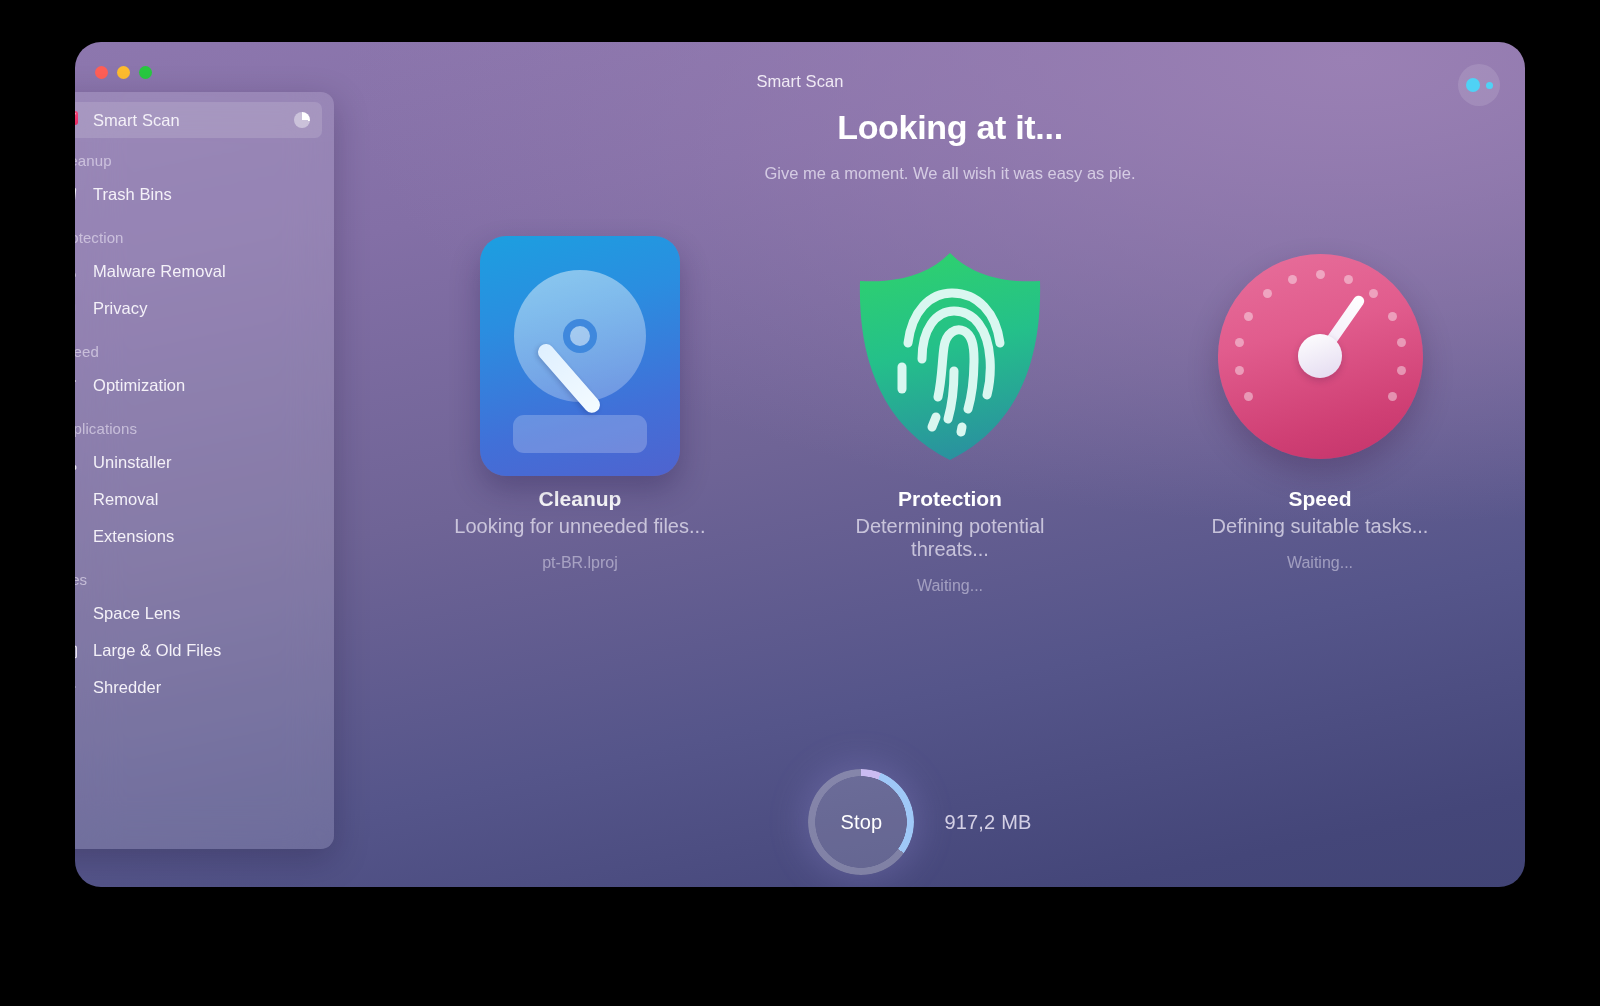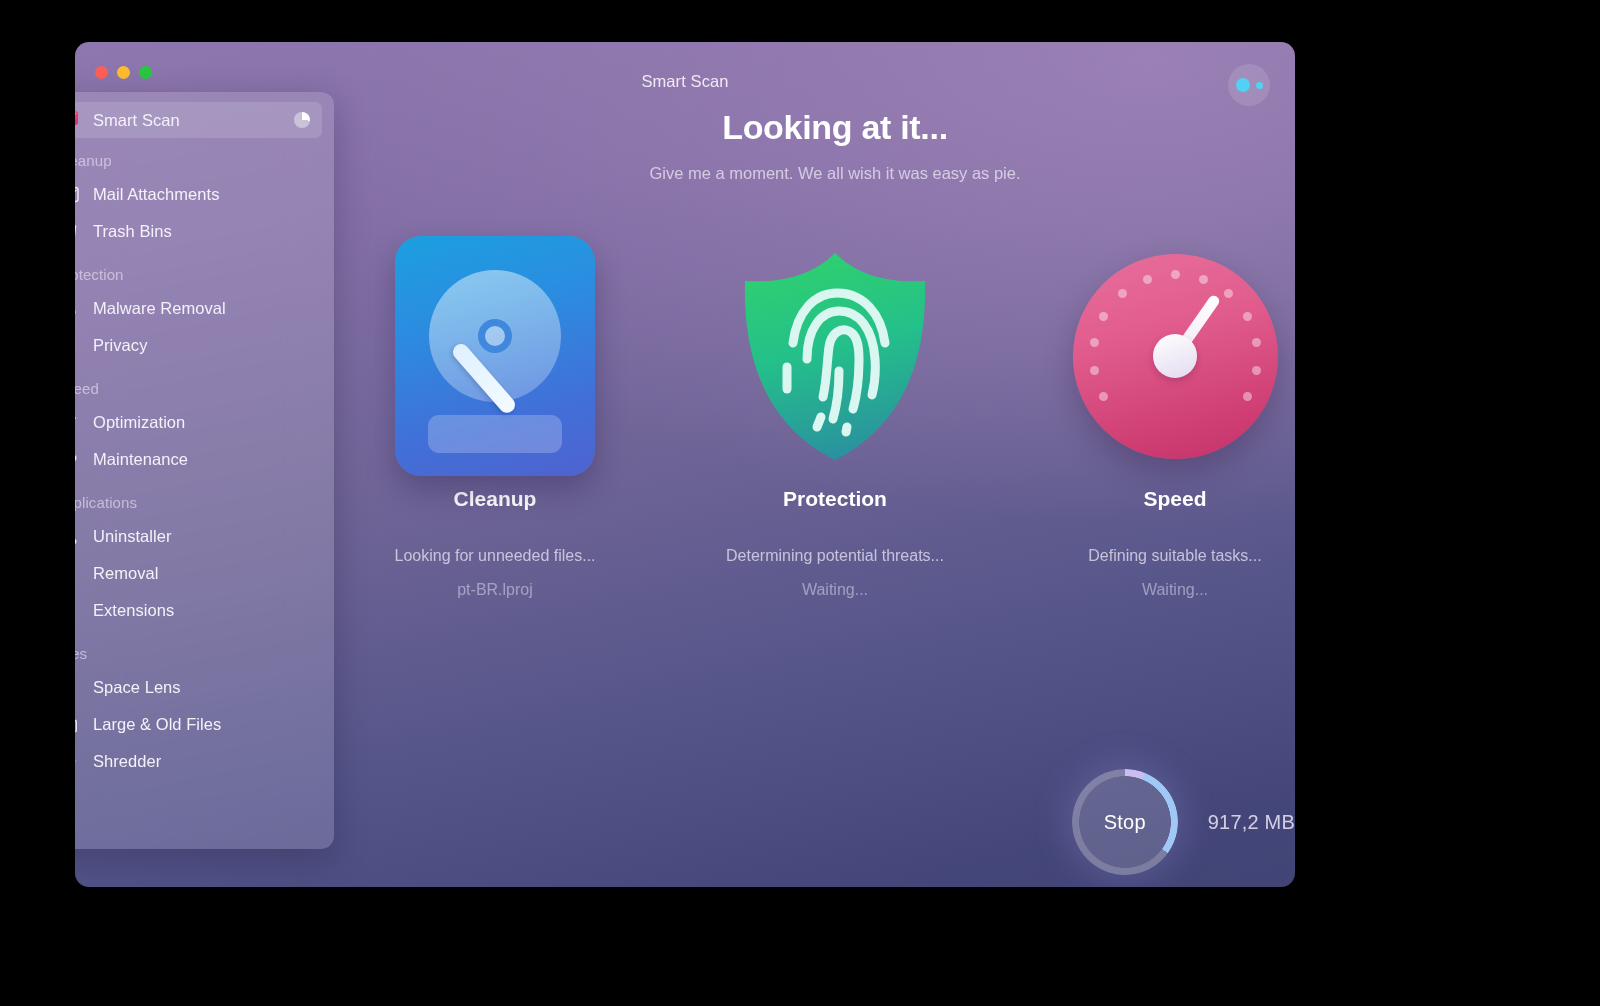--- a/index.html
+++ b/index.html
@@ -14,22 +14,22 @@
   #desktop {
     position: relative;
     width: 1600px; height: 1006px;
     background: #000;
   }
 
   
   #window {
     position: absolute;
     left: 75px; top: 42px;
-    width: 1220px; height: 845px;
-    border-radius: 14px;
+    width: 1450px; height: 845px;
+    border-radius: 26px;
     overflow: hidden;
     background:
       radial-gradient(120% 95% at 88% 2%, #9a80b4 0%, rgba(154,128,180,0) 58%),
       linear-gradient(168deg, #8d77ae 0%, #836fa6 22%, #6f6496 48%, #55558a 72%, #444679 92%, #414475 100%);
     box-shadow: 0 18px 48px rgba(0,0,0,0.55);
   }
 
   
   #titlebar {
     position: absolute; left: 0; top: 0;
@@ -140,22 +140,22 @@
   .module { width: 270px; text-align: center; }
   .module-art {
     height: 250px;
     display: flex; align-items: center; justify-content: center;
   }
   .module-title {
     font-size: 21px; font-weight: bold; color: #ffffff;
     margin-top: 6px;
   }
   .module-status {
-    font-size: 16px; color: rgba(238,234,247,0.72);
-    margin-top: 36px;
+    font-size: 20px; color: rgba(238,234,247,0.72);
+    margin-top: 4px;
   }
   .module-detail {
     font-size: 16px; color: rgba(232,228,244,0.50);
     margin-top: 16px;
   }
 
   
   .hdd {
     width: 200px; height: 240px; border-radius: 26px;
     background: linear-gradient(165deg, #1c9fe0 0%, #2a8ee0 32%, #4170d8 72%, #4f63cf 100%);
@@ -217,21 +217,21 @@
     background: linear-gradient(90deg, #efe7f7, #ffffff);
     transform-origin: 5px 5.5px;
     transform: rotate(-55deg);
     margin: -5.5px 0 0 -5px;
   }
 
   
   #bottom-bar {
     position: absolute; left: 0; right: 0; bottom: 0;
     height: 130px;
-    display: flex; align-items: center; justify-content: flex-end;
+    display: flex; align-items: center; justify-content: center;
   }
   #stop-cluster { display: flex; align-items: center; gap: 30px; margin-left: -60px; }
   #stop-button {
     position: relative;
     width: 106px; height: 106px; border-radius: 50%;
     display: flex; align-items: center; justify-content: center;
     cursor: pointer;
     background: rgba(255,255,255,0.155);
     box-shadow: 0 0 34px 6px rgba(170,160,235,0.22);
   }
@@ -290,29 +290,20 @@
             <rect x="6.5" y="19" width="11" height="2" rx="1" fill="#e8e3f0"></rect>
           </svg>
         </span>
         <span class="side-label">Smart Scan</span>
         <span class="pie-badge"></span>
       </div>
 
       <div class="side-group first">Cleanup</div>
 
 
-      <div class="side-item">
-        <span class="side-icon">
-          <svg width="21" height="17" viewBox="0 0 21 17" fill="none" stroke="#f0ecf7" stroke-width="1.4">
-            <rect x="1" y="1.5" width="19" height="14" rx="2.6"></rect>
-            <path d="M2.5 4 L10.5 10.4 L18.5 4"></path>
-          </svg>
-        </span>
-        <span class="side-label">Mail Attachments</span>
-      </div>
 
       <div class="side-item">
         <span class="side-icon">
           <svg width="19" height="19" viewBox="0 0 19 19" fill="none" stroke="#f0ecf7" stroke-width="1.4">
             <ellipse cx="9.5" cy="4.6" rx="7" ry="2.4"></ellipse>
             <path d="M2.5 4.6 L3.6 14.6 C3.6 16 6.3 16.8 9.5 16.8 C12.7 16.8 15.4 16 15.4 14.6 L16.5 4.6"></path>
           </svg>
         </span>
         <span class="side-label">Trash Bins</span>
       </div>
@@ -345,28 +336,20 @@
       <div class="side-item">
         <span class="side-icon">
           <svg width="19" height="19" viewBox="0 0 19 19" fill="none" stroke="#f0ecf7" stroke-width="1.4">
             <path d="M4 2 V17 M9.5 2 V17 M15 2 V17"></path>
             <path d="M2.2 6.5 H5.8 M7.7 11.5 H11.3 M13.2 5 H16.8"></path>
           </svg>
         </span>
         <span class="side-label">Optimization</span>
       </div>
 
-      <div class="side-item">
-        <span class="side-icon">
-          <svg width="19" height="19" viewBox="0 0 19 19" fill="none" stroke="#f0ecf7" stroke-width="1.4">
-            <path d="M12.6 2.4 a4.4 4.4 0 0 0-5.4 5.8 L3 14.4 a1.7 1.7 0 0 0 2.4 2.4 L11 12 a4.4 4.4 0 0 0 5.6-5.6 L13.8 8.6 L11 6.2 Z"></path>
-          </svg>
-        </span>
-        <span class="side-label">Maintenance</span>
-      </div>
 
       <div class="side-group">Applications</div>
 
       <div class="side-item">
         <span class="side-icon">
           <svg width="20" height="19" viewBox="0 0 20 19" fill="none" stroke="#f0ecf7" stroke-width="1.3">
             <circle cx="10" cy="3.6" r="2"></circle>
               <circle cx="4.2" cy="14.4" r="2"></circle>
               <circle cx="15.8" cy="14.4" r="2"></circle>
             <path d="M9 5.4 L5.2 12.6 M11 5.4 L14.8 12.6 M6.2 14.4 H13.8"></path>

